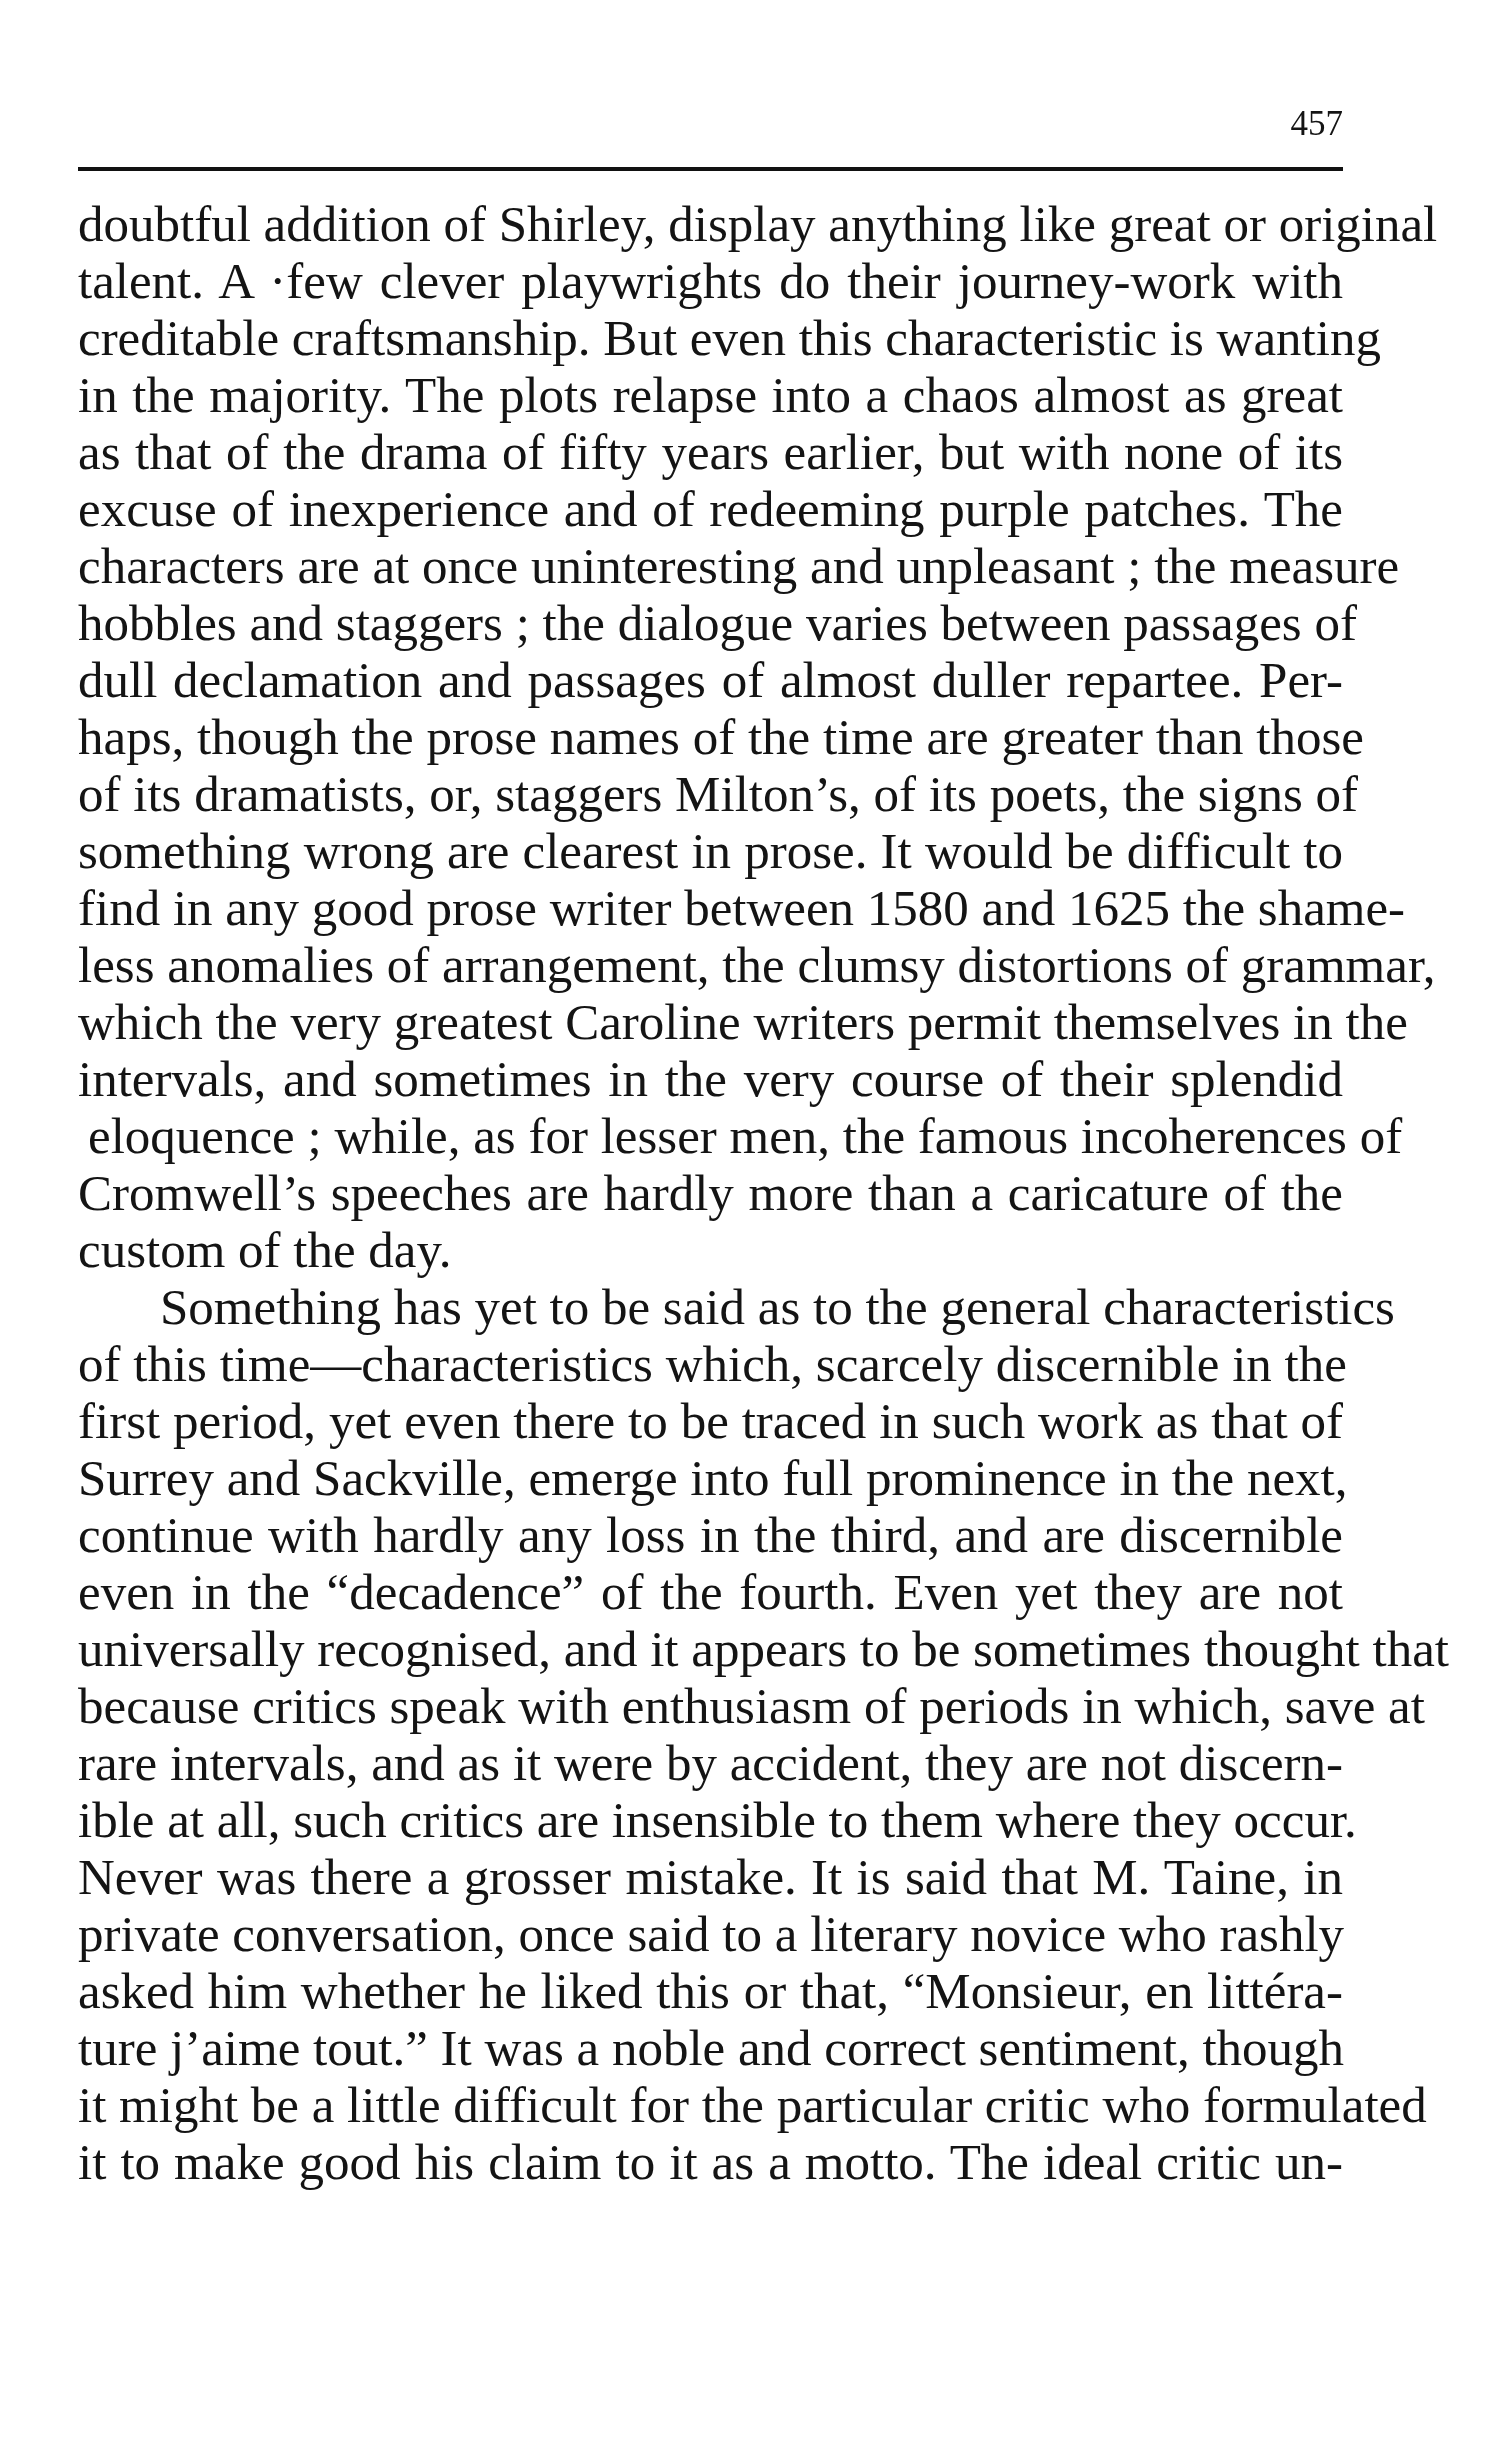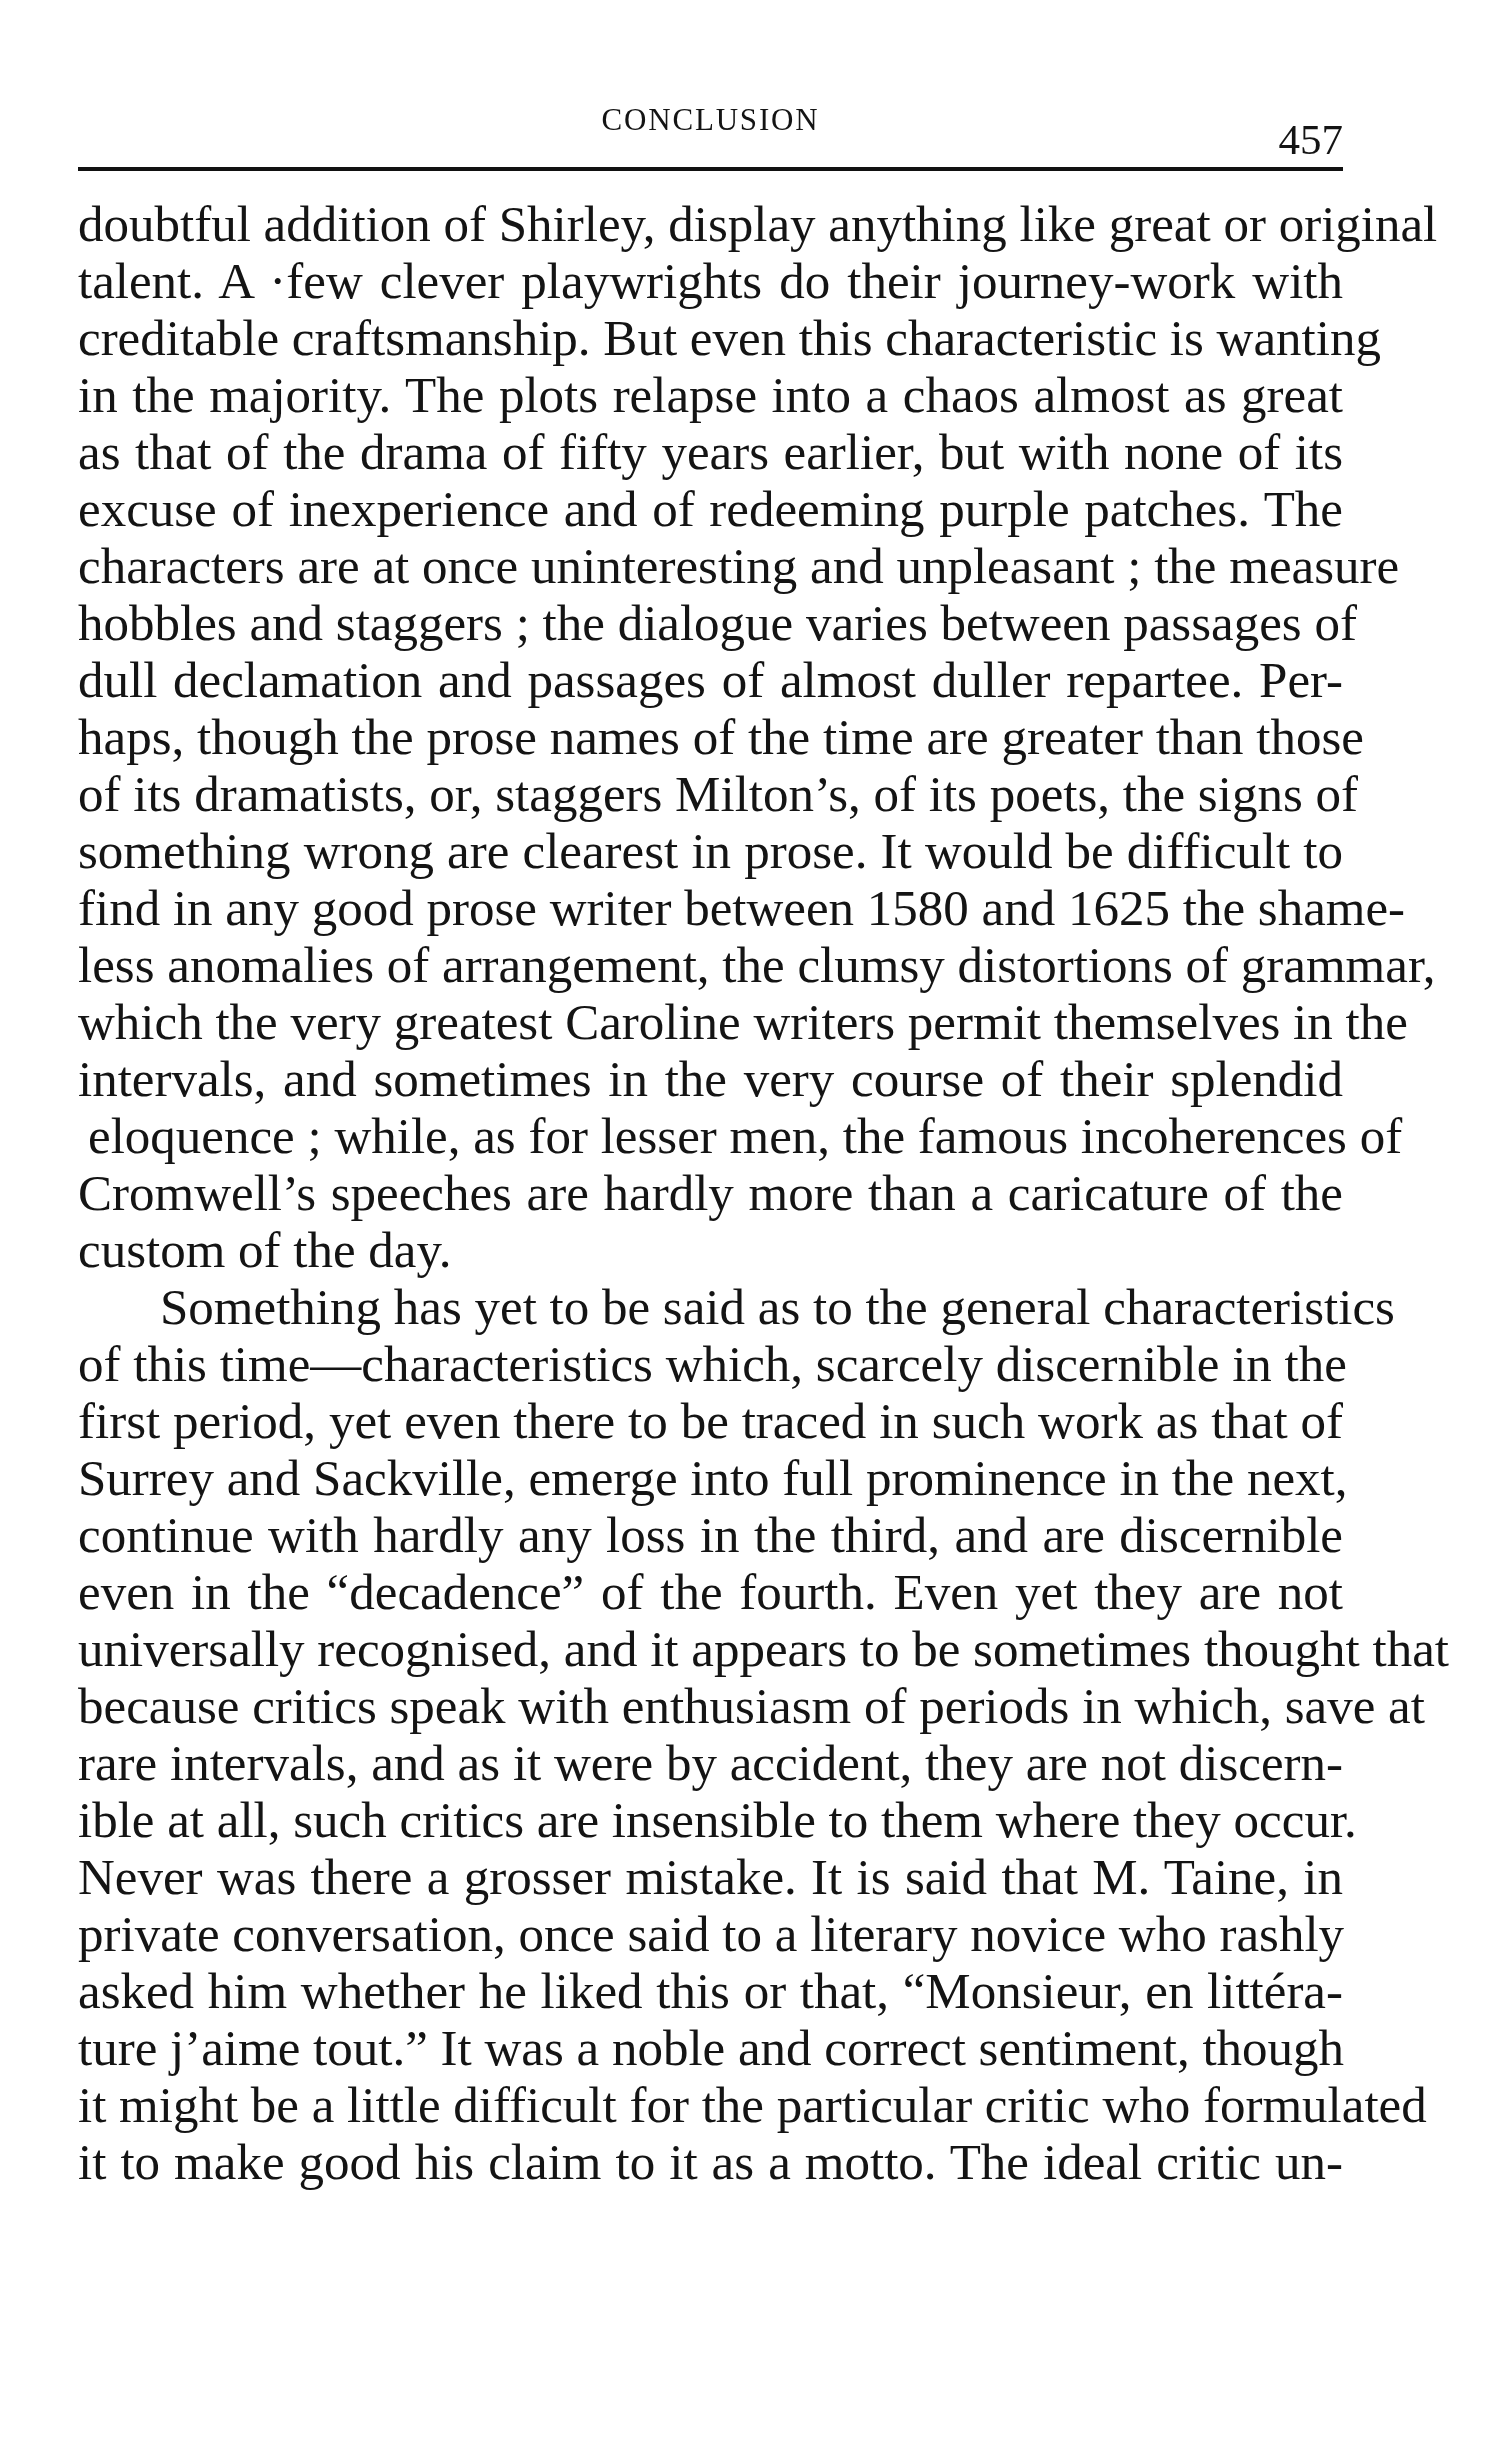--- a/index.html
+++ b/index.html
@@ -1,33 +1,32 @@
 <!DOCTYPE html>
 <html style="font-size:14.6px"><head>
 <meta charset="utf-8">
 <style>
   html, body { margin:0; padding:0; background:#ffffff; }
   body { width:1512px; height:2462px; position:relative; overflow:hidden;
          font-family:"Liberation Serif", "DejaVu Serif", serif; color:#141414; }
   .running-head { position:absolute; left:78px; width:1265px; top:95px; height:46px; }
   .head-title { position:absolute; left:0; width:100%; text-align:center; top:7.3px;
                 font-size:31px; letter-spacing:1.8px; }
-  .page-num { position:absolute; right:0; top:9.2px; font-size:43px;margin-top:11px; }
+  .page-num { position:absolute; right:0; top:9.2px; font-size:35px; }
   .rule { position:absolute; left:78px; width:1265px; top:167px; height:3.7px; background:#111; }
   .body-text { position:absolute; left:78px; width:1265px; top:0; }
   .line { position:absolute; left:0; width:1265px; height:55px; font-size:51px; line-height:55px;
           white-space:nowrap; text-align:justify; text-align-last:justify; }
   .line.indent { left:82px; width:1182px; }
   .line.last { text-align-last:left; }
 </style>
 </head>
 <body>
 
 <div class="running-head">
-  <div class="head-title">CONCLUSION</div>
   <div class="page-num">457</div>
 </div>
 <div class="rule"></div>
 
 <div class="body-text" id="body-text">
     <div>
       <div class="line" style="top: 197px;">doubtful addition of Shirley, display anything like great or original</div>
       <div class="line" style="top: 254px;">talent.  A ·few clever playwrights do their journey-work with</div>
       <div class="line" style="top: 311px;">creditable craftsmanship.  But even this characteristic is wanting</div>
       <div class="line" style="top: 368px;">in the majority.  The plots relapse into a chaos almost as great</div>

